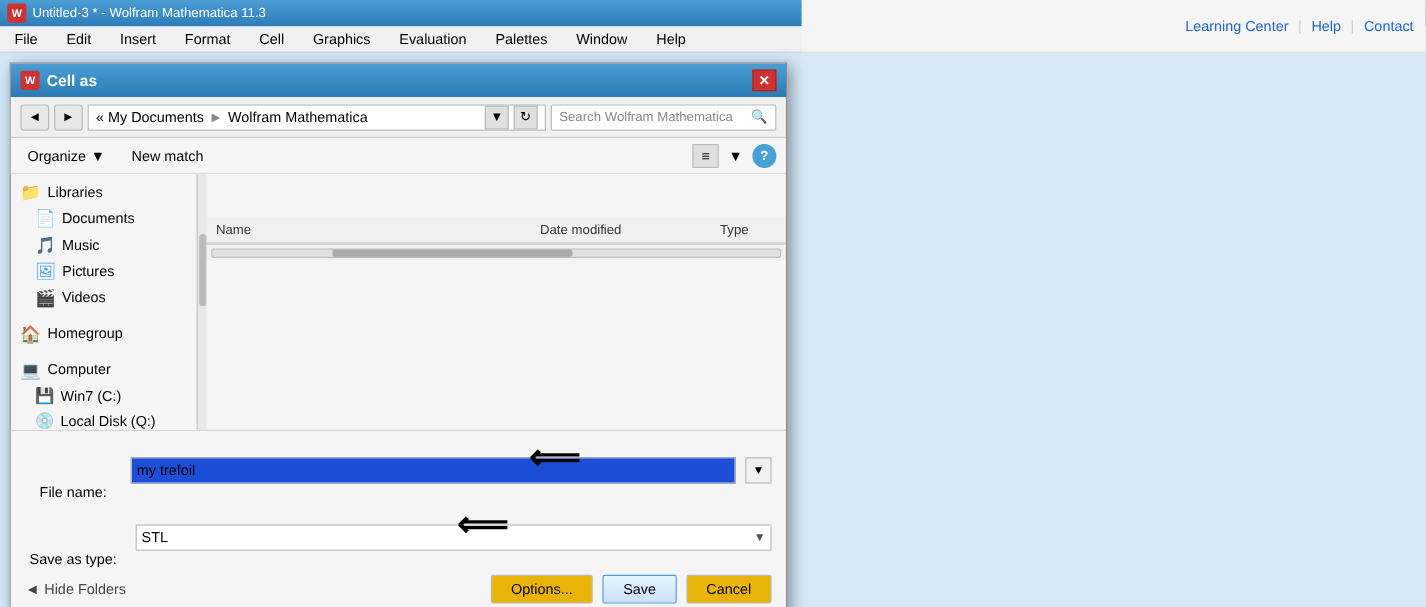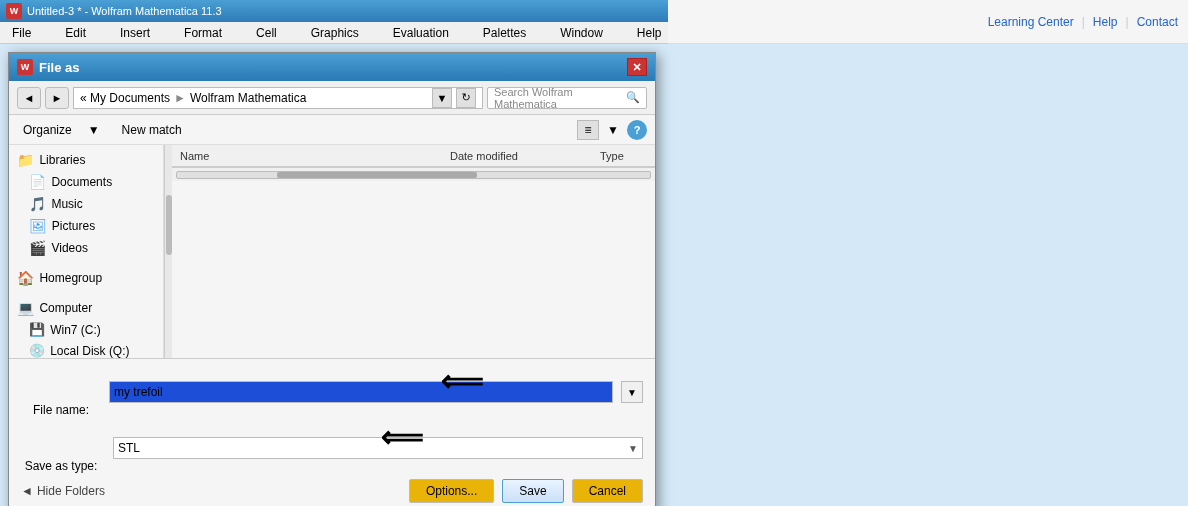--- a/index.html
+++ b/index.html
@@ -43,21 +43,21 @@
     .title-bar-btn.close { background: #cc3333; }
 
     
     .menu-bar {
       background: #f0f0f0;
       height: 22px;
       display: flex;
       align-items: center;
       padding: 0 4px;
       border-bottom: 1px solid #ccc;
-      gap: 18px;
+      gap: 8px;
     }
     .menu-item {
       padding: 2px 8px;
       font-size: 12px;
       cursor: pointer;
       color: #000;
     }
 
     
     .top-right-bar {
@@ -161,21 +161,21 @@
     }
     .path-separator { color: #888; }
     .path-arrow-btn {
       width: 20px; height: 20px;
       background: #e0e0e0;
       border: 1px solid #bbb;
       display: flex; align-items: center; justify-content: center;
       font-size: 11px; cursor: pointer;
     }
     .search-box {
-      width: 160px;
+      width: 188px;
       height: 22px;
       background: white;
       border: 1px solid #bbb;
       border-radius: 2px;
       display: flex;
       align-items: center;
       padding: 0 6px;
       gap: 4px;
       font-size: 11px;
       color: #888;
@@ -185,21 +185,21 @@
     .organize-bar {
       background: #f5f5f5;
       height: 30px;
       display: flex;
       align-items: center;
       padding: 0 8px;
       gap: 8px;
       border-bottom: 1px solid #ddd;
     }
     .organize-btn {
-      display: flex; align-items: center; gap: 16px;
+      display: flex; align-items: center; gap: 4px;
       padding: 2px 6px;
       background: transparent;
       border: none;
       cursor: pointer;
       font-size: 12px;
     }
     .new-folder-btn {
       padding: 2px 8px;
       font-size: 12px;
       cursor: pointer;
@@ -448,21 +448,21 @@
     <span style="cursor:pointer;color:#2266cc;">Contact</span>
   </div>
 </div>
 
 <div class="main-area">
 
   <div class="dialog">
 
     <div class="dialog-title-bar">
       <div class="dialog-title-icon">W</div>
-      <span class="dialog-title-text">File as</span>
+      <span class="dialog-title-text">Cell as</span>
       <div class="dialog-close-btn">✕</div>
     </div>
 
     <div class="dialog-toolbar">
       <div class="nav-btn">◄</div>
       <div class="nav-btn">►</div>
       <div class="path-bar">
         <span>« My Documents</span>
         <span class="path-separator">►</span>
         <span>Wolfram Mathematica</span>
@@ -535,21 +535,21 @@
         <div class="sidebar-item" style="padding-left:20px;">
           <span class="icon-disk">💿</span>
           <span>Local Disk (Q:)</span>
         </div>
       </div>
 
       <div class="sidebar-scrollbar">
         <div class="sidebar-scroll-thumb"></div>
       </div>
 
-      <div style="flex:1; display:flex; flex-direction:column;">
+      <div style="flex:1; display:flex; flex-direction:column;margin-top:36px;">
         <div class="file-list-header">
           <span class="file-list-header-col col-name">Name</span>
           <span class="file-list-header-col col-date">Date modified</span>
           <span class="file-list-header-col col-type">Type</span>
         </div>
         <div class="file-list-scroll">
           <div class="scroll-track">
             <div class="scroll-thumb"></div>
           </div>
         </div>

